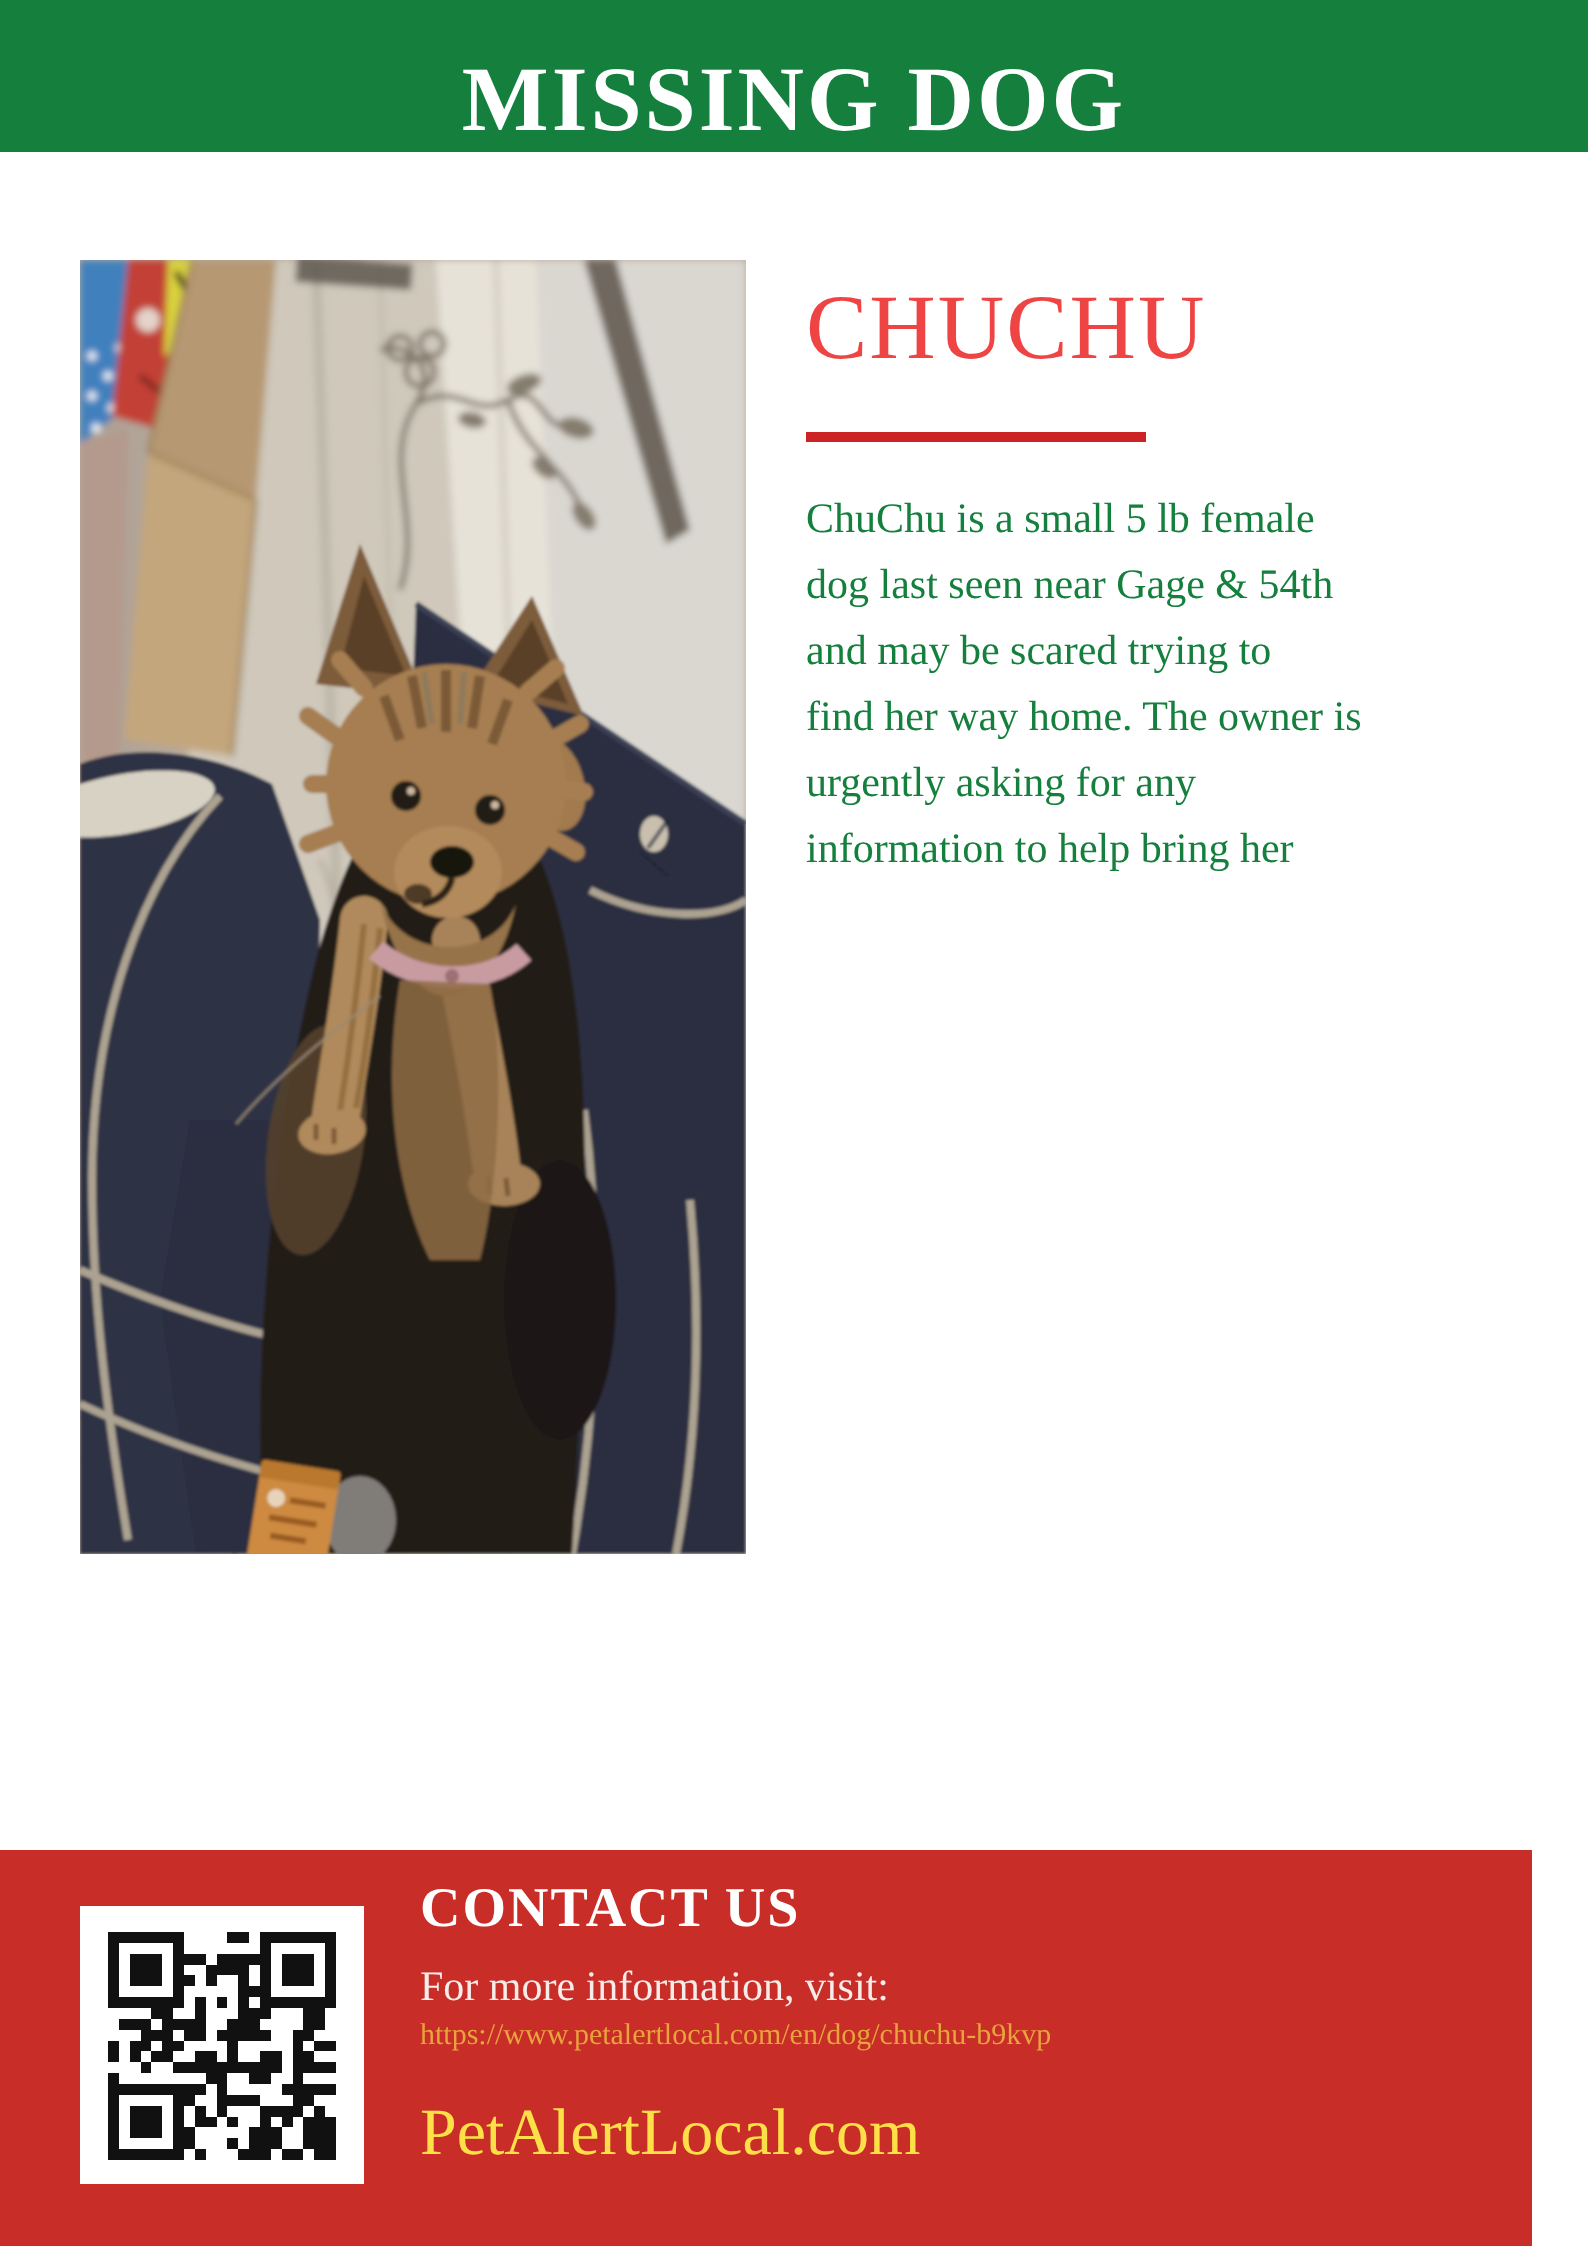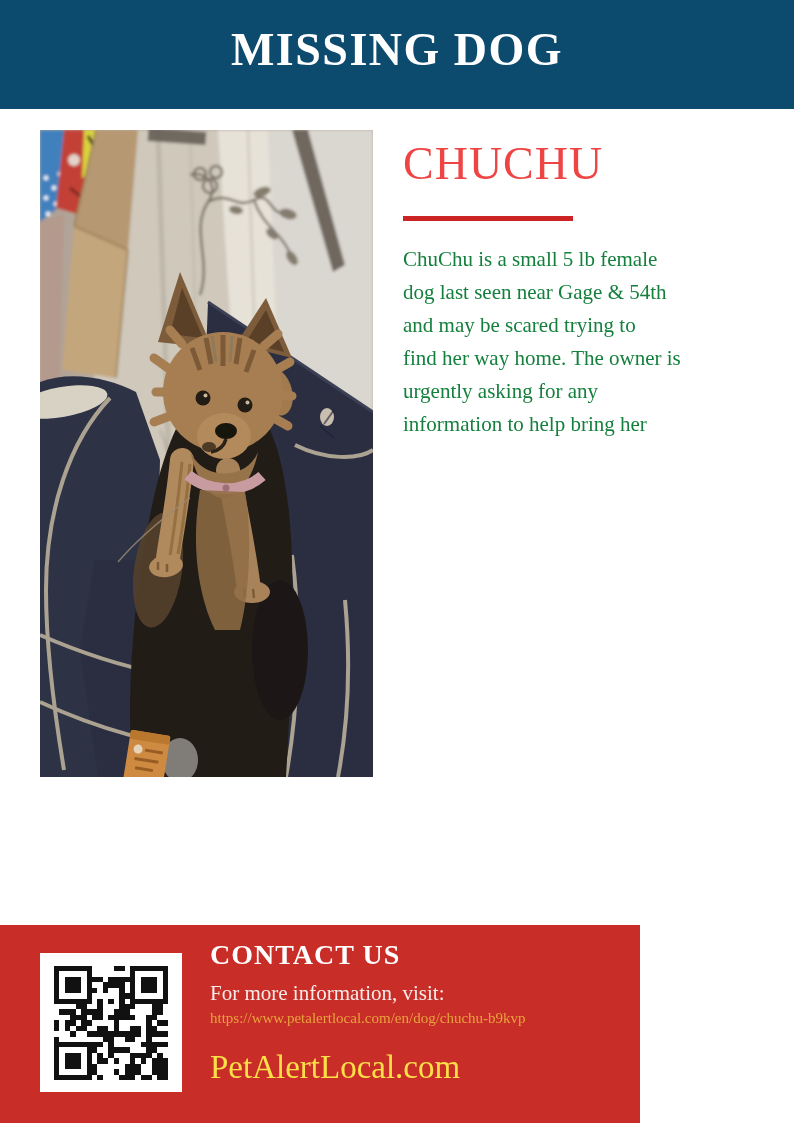--- a/index.html
+++ b/index.html
@@ -1,35 +1,35 @@
 <!DOCTYPE html>
 <html><head>
 <meta charset="utf-8">
 <title>MISSING DOG</title>
 <style>
   html,body{margin:0;padding:0;background:#ffffff;}
   .page{position:relative;width:794px;height:1123px;background:#ffffff;overflow:hidden;
         font-family:"Liberation Serif","DejaVu Serif",serif;}
   
-  .header{position:absolute;left:0;top:0;width:794px;height:109px;background:#0c4a6e;}
+  .header{position:absolute;left:0;top:0;width:794px;height:76px;background:#15803d;}
   .header h1{margin:0;text-align:center;line-height:100px;font-size:46px;font-weight:bold;
              color:#ffffff;letter-spacing:1.5px;}
   
   .photo{position:absolute;left:40px;top:130px;width:333px;height:647px;overflow:hidden;background:#b9ada1;}
   .photo svg{display:block;}
   
   .content{position:absolute;left:403px;top:138px;width:310px;}
   .pet-name{font-size:46px;color:#ef4444;letter-spacing:1px;line-height:52px;font-weight:normal;margin:0;}
   .rule{width:170px;height:5px;background:#cc2424;margin-top:26px;}
   .desc{margin-top:22px;font-size:21px;line-height:33px;color:#15803d;}
   .gender-row{margin-top:24px;font-size:17.5px;}
   .gender-label{color:#cc1f1f;font-weight:bold;}
   .gender-value{color:#1d1d1d;margin-left:16px;}
   
-  .footer{position:absolute;left:0;top:925px;width:640px;height:198px;background:#c82d28;}
+  .footer{position:absolute;left:0;top:925px;width:766px;height:198px;background:#c82d28;}
   .qr-card{position:absolute;left:40px;top:28px;width:142px;height:139px;background:#ffffff;
            display:flex;align-items:center;justify-content:center;}
   .footer-text{position:absolute;left:210px;top:14px;}
   .contact-heading{font-size:28px;font-weight:bold;color:#ffffff;letter-spacing:1px;margin:0;}
   .info-line{margin-top:10px;font-size:21px;color:#f6ecea;}
   .url-link{display:block;margin-top:4px;font-size:15px;color:#e8a33c;text-decoration:none;}
   .brand{margin-top:22px;font-size:33px;font-weight:normal;color:#fde047;}
 </style>
 </head>
 <body>

